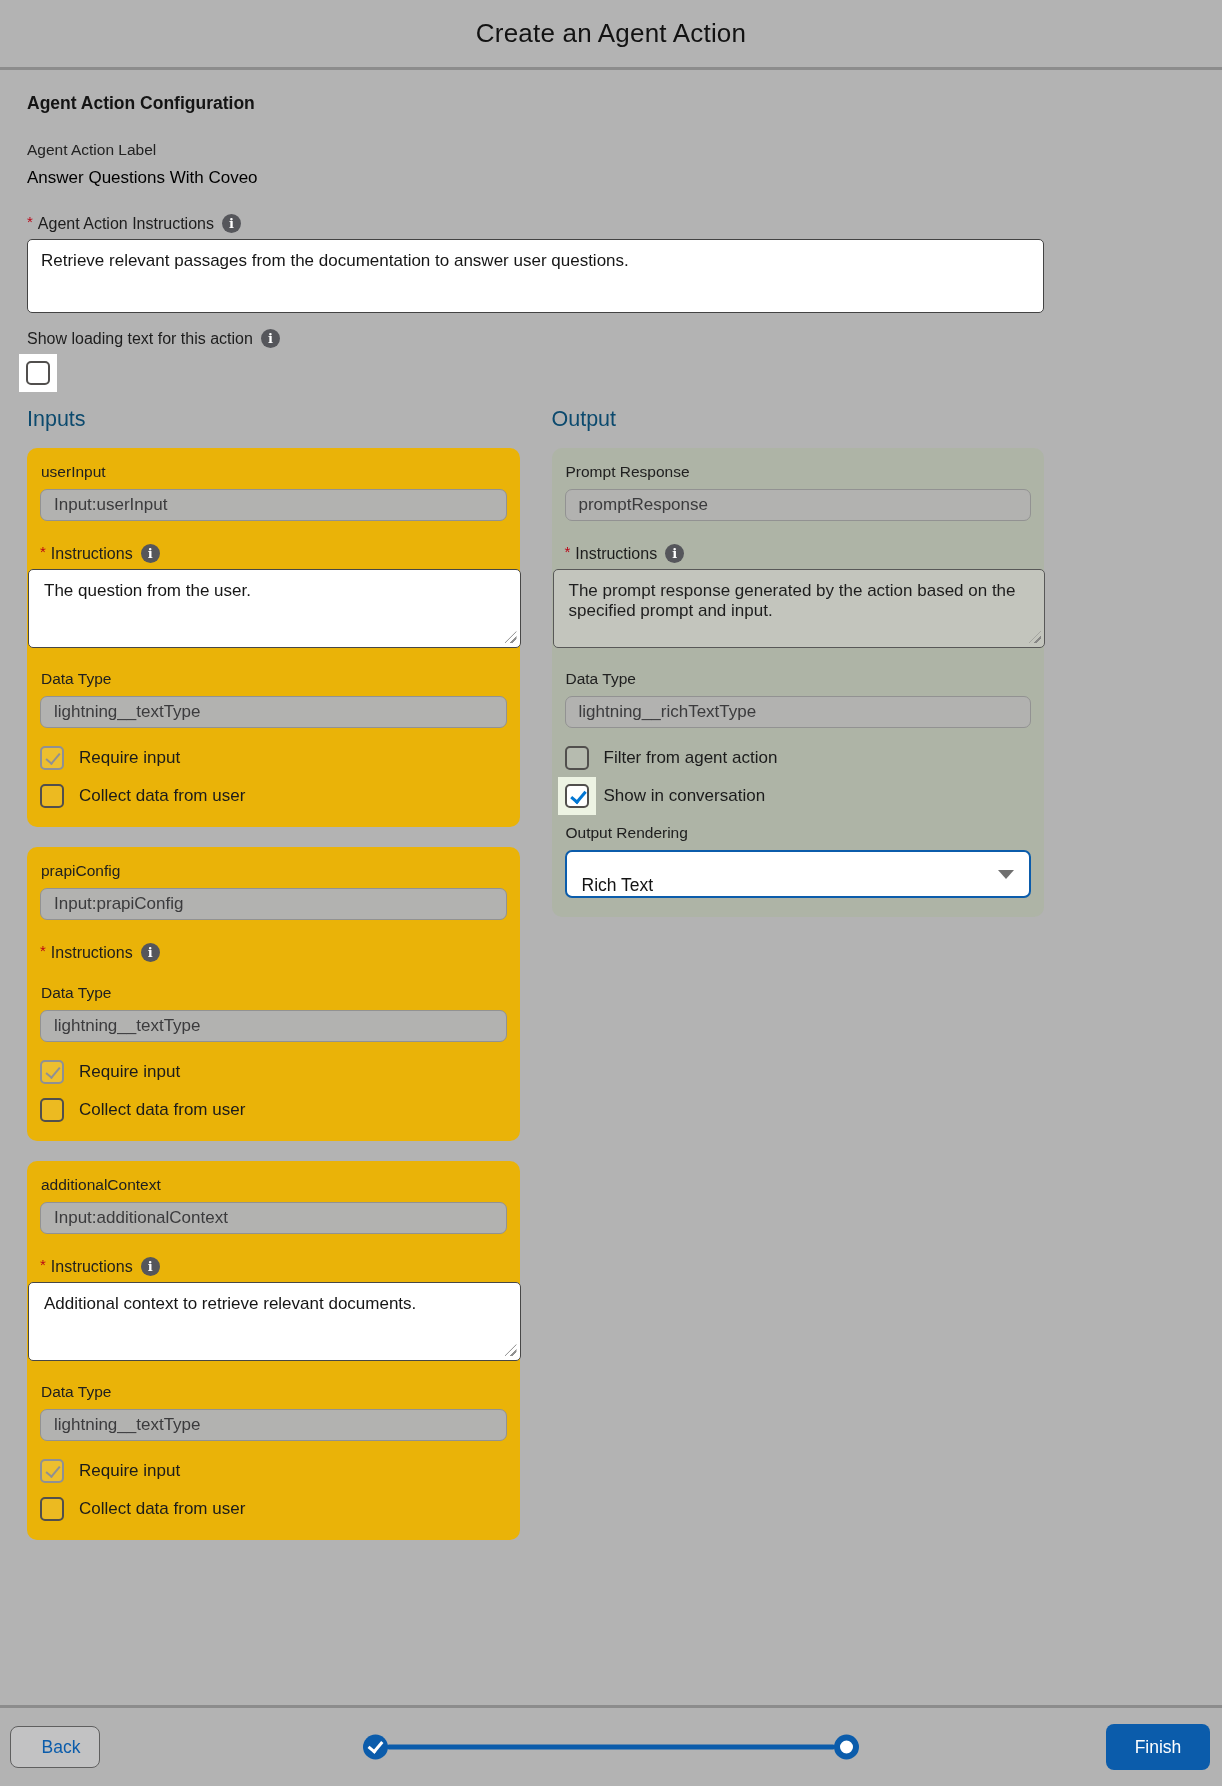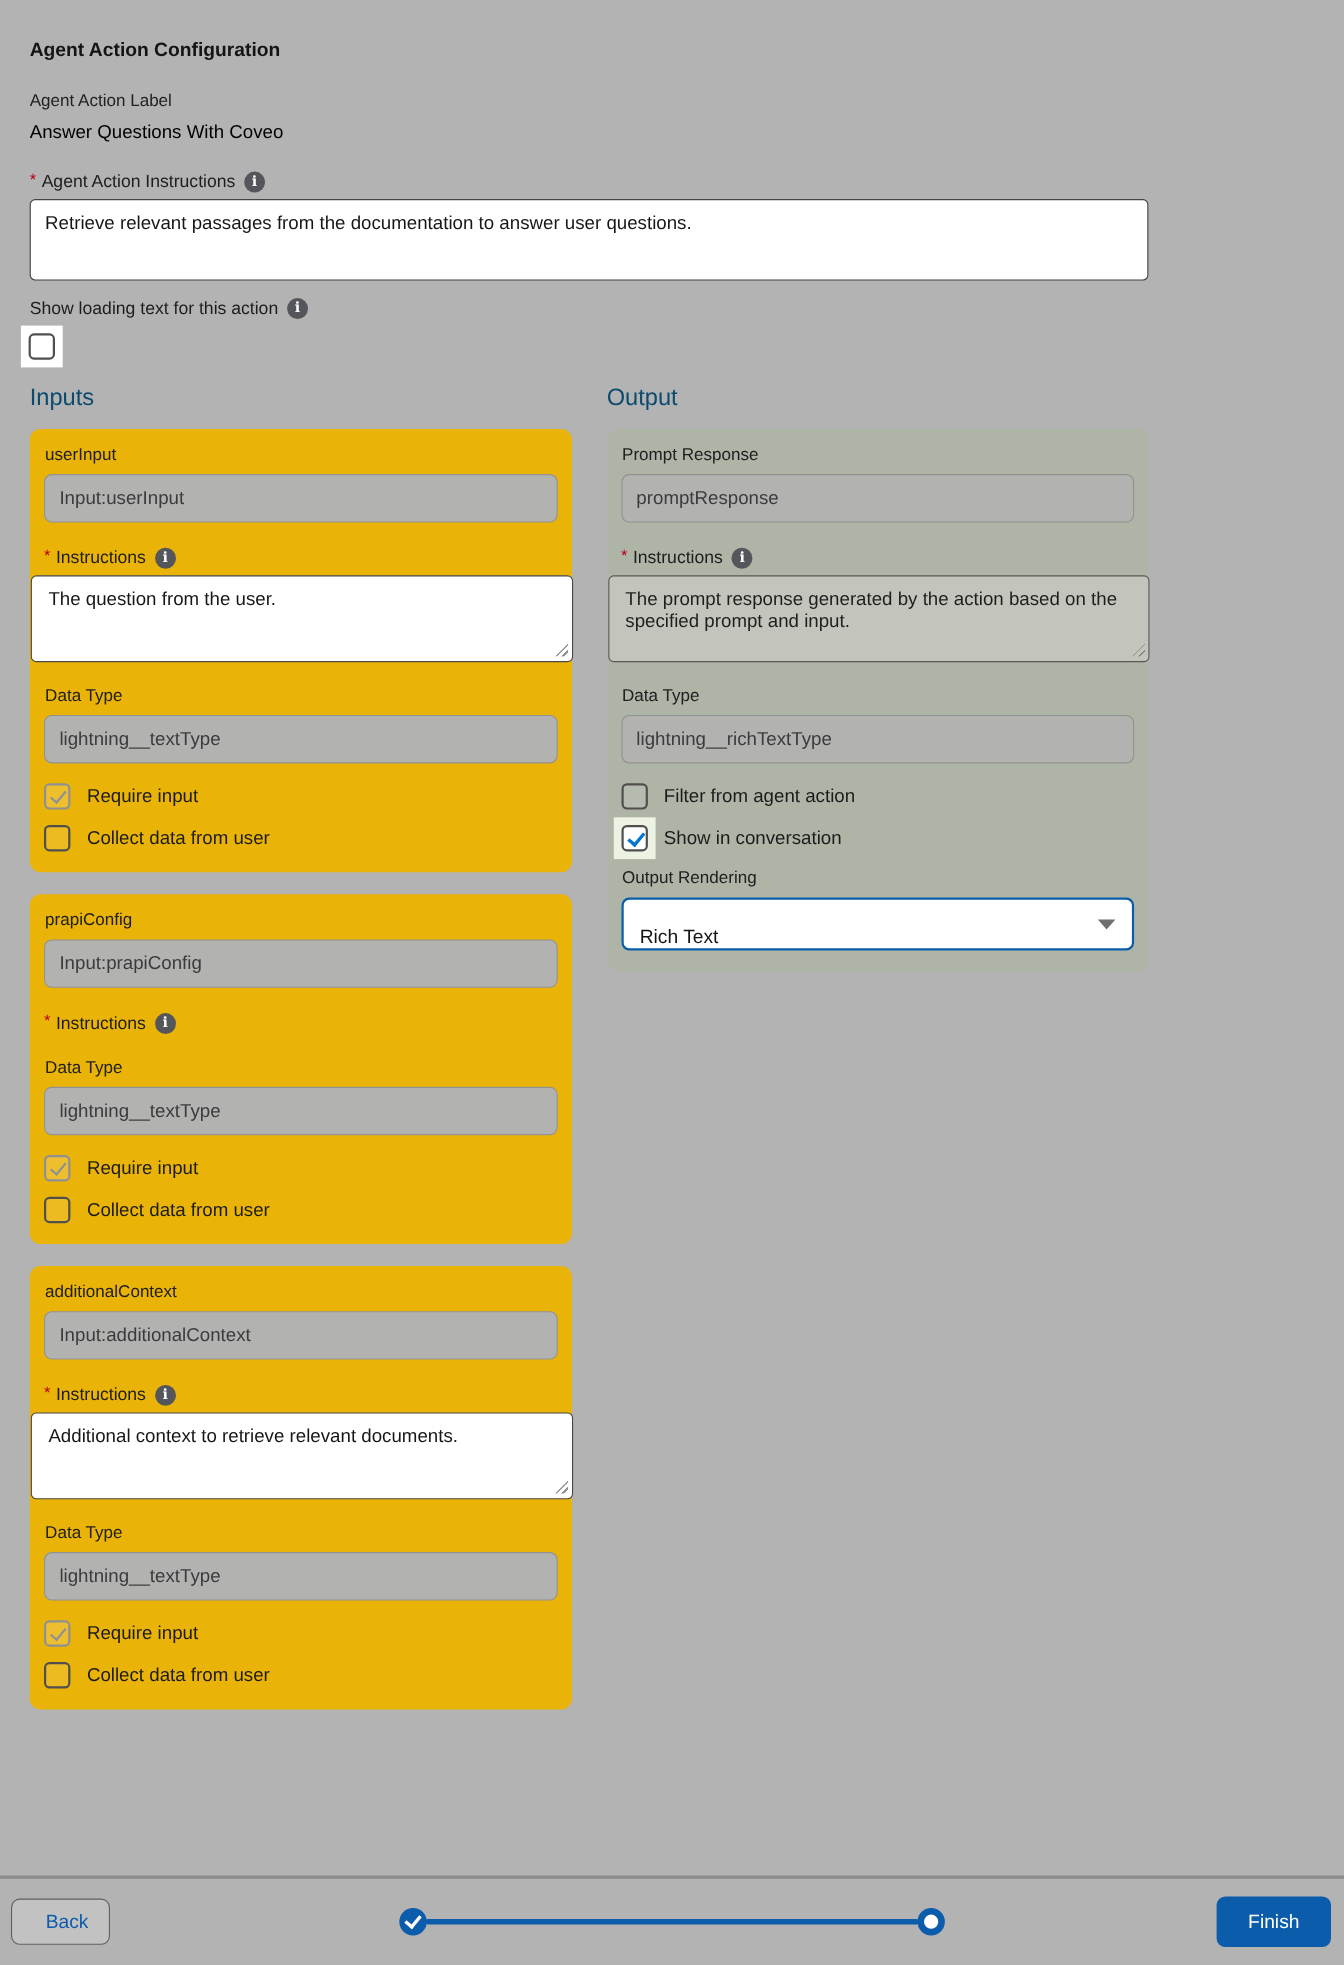--- a/index.html
+++ b/index.html
@@ -18,21 +18,21 @@
     display: flex; align-items: center; justify-content: center;
     border-bottom: 3px solid #8c8c8c;
     background: #b3b3b3;
   }
   .modal-title { font-size: 26px; font-weight: 500; color: #121212; letter-spacing: .2px; }
 
   
   .modal-body { padding: 23px 27px 0; }
   .form { width: 1017px; }
 
-  .section-heading { font-size: 17.5px; font-weight: 700; color: #141414; margin: 12px 0 27px; }
+  .section-heading { font-size: 17.5px; font-weight: 700; color: #141414; margin: 0 0 27px; }
 
   .plain-label { font-size: 15.5px; color: #222; margin-bottom: 9px; }
   .plain-value { font-size: 17px; color: #000000; margin-bottom: 26px; }
 
   .flr { display: flex; align-items: center; gap: 8px; margin-bottom: 6px; font-size: 16px; color: #1d1d1d; }
   .req { color: #ba0517; font-size: 15px; margin-right: -3px; position: relative; top: -2px; }
   .info-icon {
     width: 19px; height: 19px; border-radius: 50%;
     background: #55565b; position: relative; flex: none; cursor: pointer;
   }
@@ -90,21 +90,21 @@
   .columns { display: flex; gap: 32px; margin-top: 6px; }
   .col { flex: 1; min-width: 0; }
   .col-heading { font-size: 21.5px; font-weight: 400; color: #0c4a6e; margin: 9px 0 16px; }
 
   .card { border-radius: 10px; padding: 14px 13px 19px; margin-bottom: 20px; }
   .input-card  { background: #eab308; }
   .output-card { background: #aeb4a6; }
 
   .card-label { font-size: 15.5px; color: #202020; margin: 1px 0 8px 1px; }
   .ghost {
-    width: 100%; height: 44px;
+    width: 100%; height: 32px;
     background: #b2b2b0; border: 1.5px solid #929292; border-radius: 7px;
     padding: 0 13px; font-size: 17px;
     font-family: "Liberation Sans", sans-serif;
     color: #3b3b3d; opacity: 1; -webkit-text-fill-color: #3b3b3d;
   }
   .flr.in-card { margin-top: 23px; }
 
   .ta-wrap { position: relative; margin: 2px -14px 0 -12px; }
   .card-ta {
     width: 100%; height: 79px;
@@ -177,20 +177,23 @@
   .p-open {
     width: 25px; height: 25px; border-radius: 50%;
     border: 6.5px solid #0b5cab; background: #fff; flex: none;
   }
 </style>
 </head>
 <body>
 
 <div class="screen">
 
+  <header class="modal-header">
+    <h1 class="modal-title">Create an Agent Action</h1>
+  </header>
 
   <main class="modal-body">
     <div class="form">
 
       <h2 class="section-heading">Agent Action Configuration</h2>
 
       <div class="plain-label">Agent Action Label</div>
       <div class="plain-value">Answer Questions With Coveo</div>
 
       <div class="flr">

